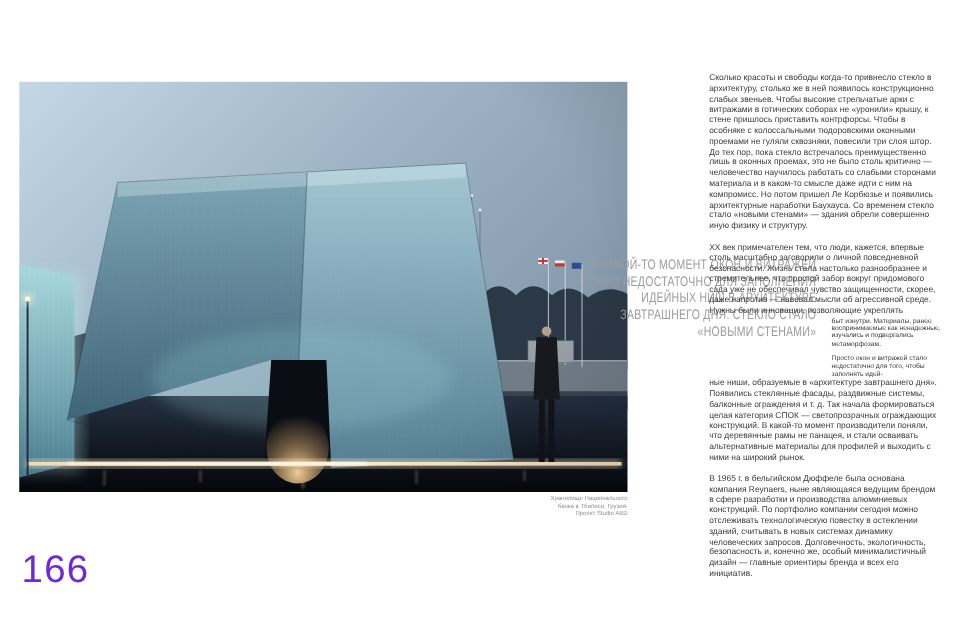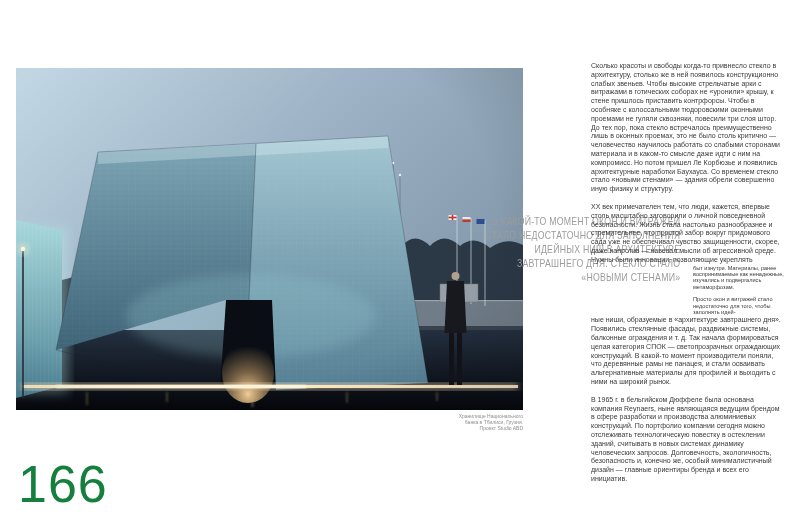--- a/index.html
+++ b/index.html
@@ -26,21 +26,21 @@
   .narrow p{margin:0 0 6px 0;}
   .narrow p:last-child{margin-bottom:0;}
 
   
   .pullquote{position:absolute;top:214px;right:120px;text-align:right;color:#9c9c9c;
              font-size:11.5px;line-height:14px;letter-spacing:.3px;white-space:nowrap;
              transform:scaleX(.76);transform-origin:top right;}
   .pullquote .pq-line{display:block;}
 
   
-  .pagenum{position:absolute;font-size:52px;font-weight:200;color:#15803d;
+  .pagenum{position:absolute;font-size:32px;font-weight:200;color:#6d28d9;
            letter-spacing:1px;line-height:1;}
   .pagenum.left{left:18px;top:458px;}
   .pagenum.right{right:24px;top:458px;}
 </style>
 </head>
 <body>
 
 <div class="spread">
 
   <svg class="photo" viewBox="0 0 507 342" xmlns="http://www.w3.org/2000/svg">

